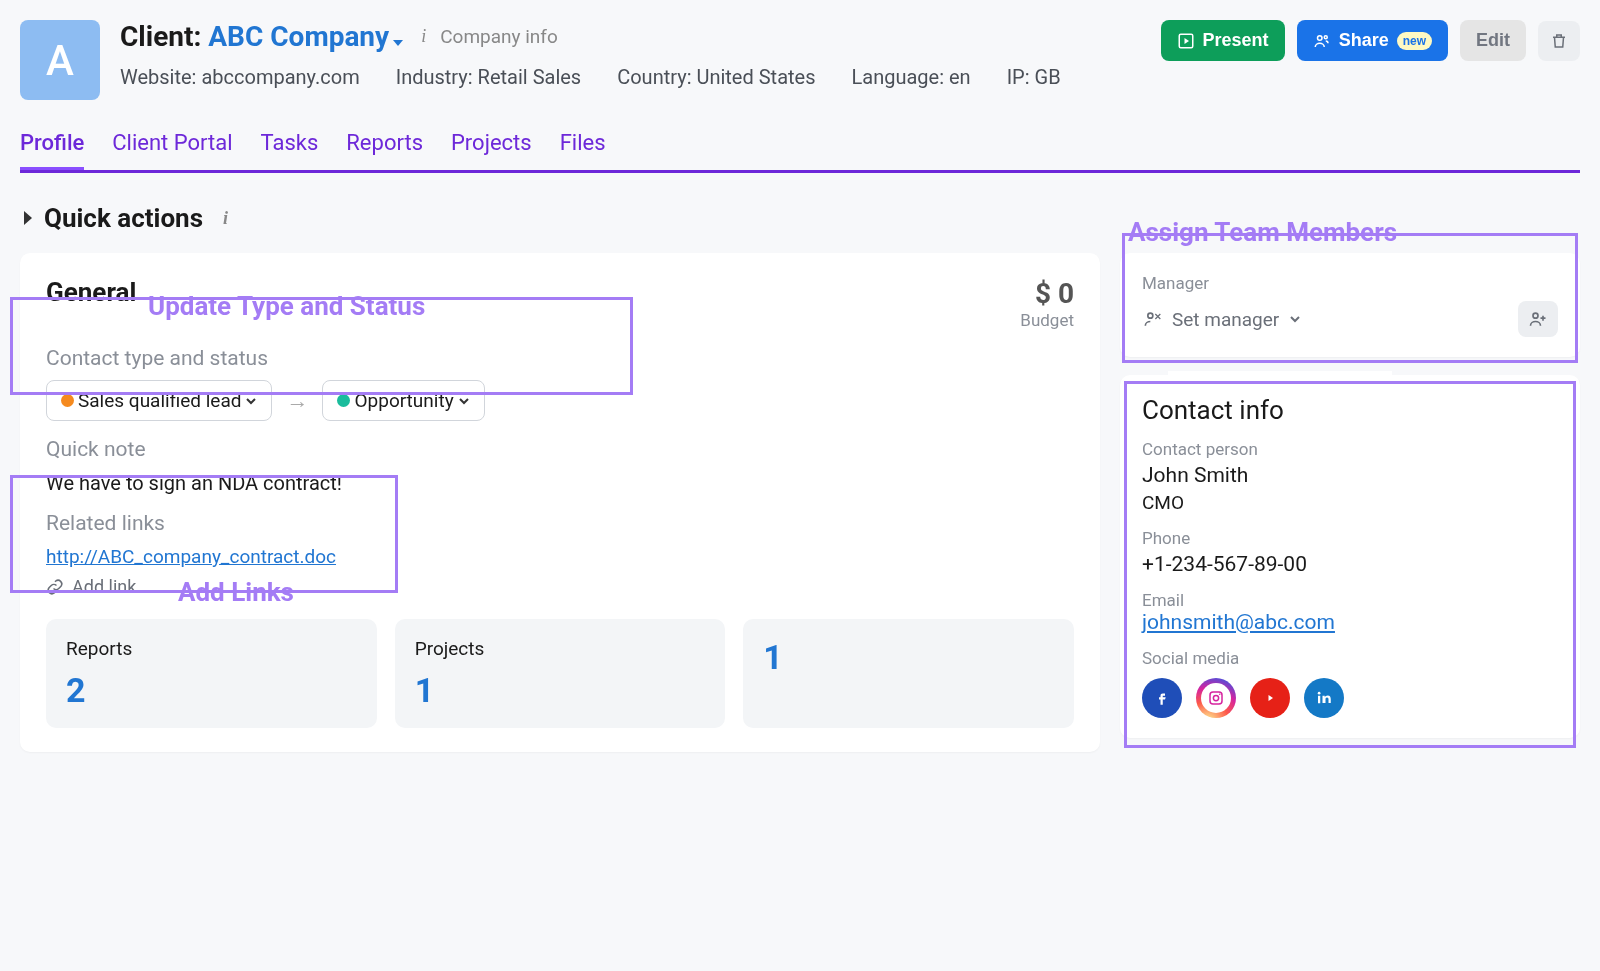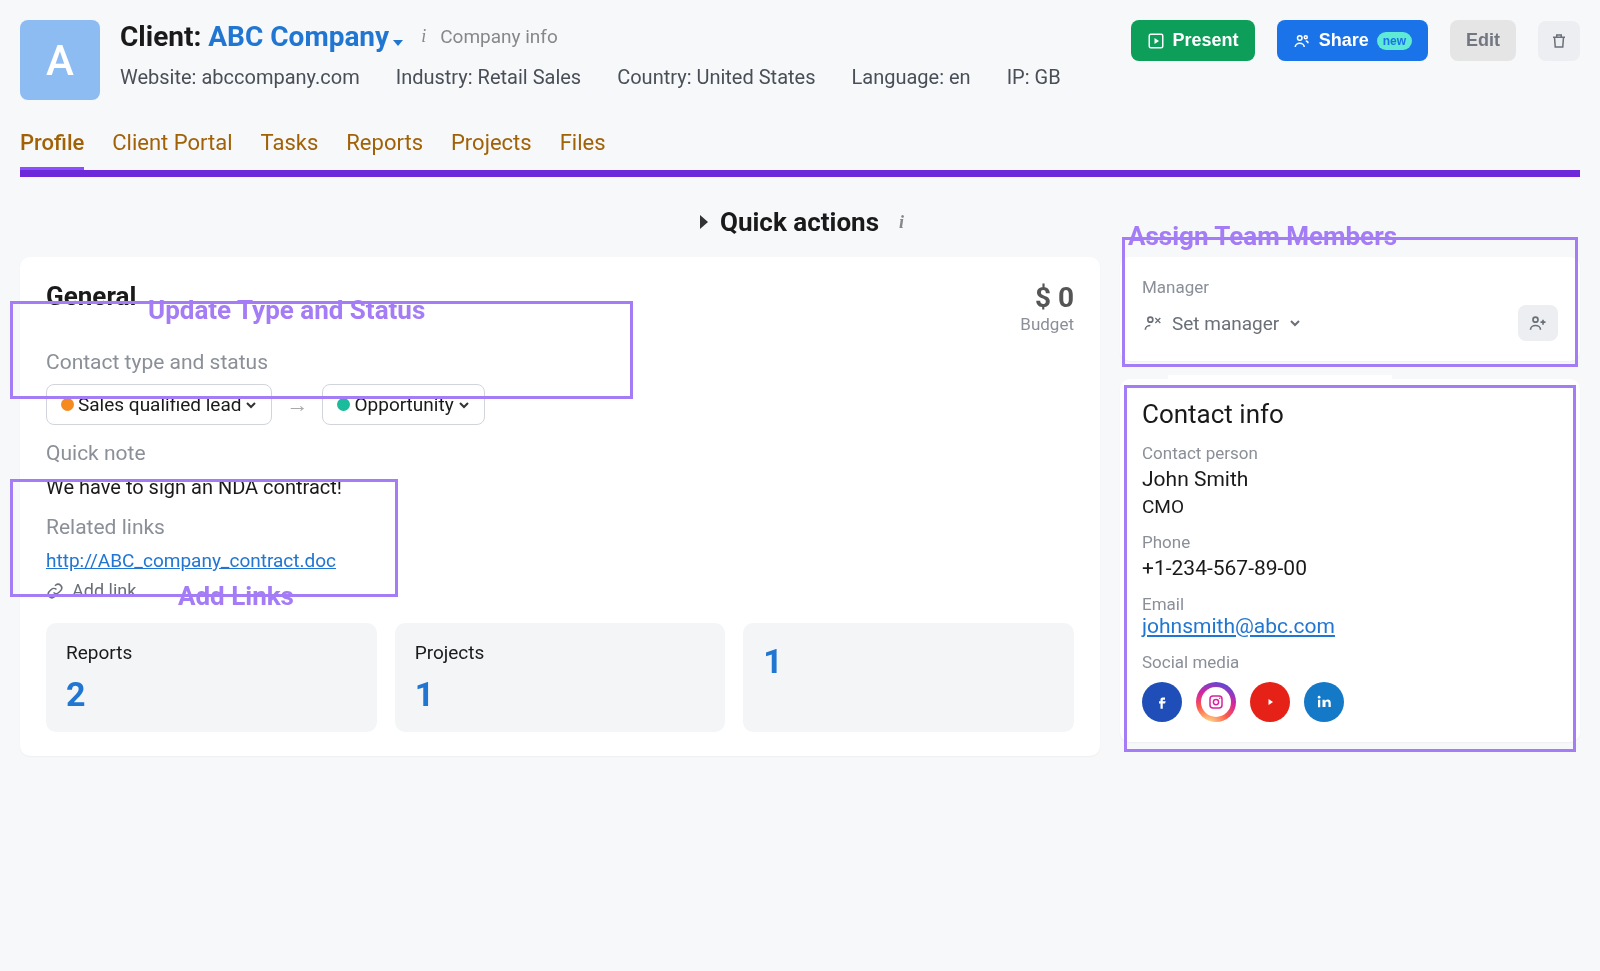--- a/index.html
+++ b/index.html
@@ -8,31 +8,31 @@
 .header { display: flex; align-items: flex-start; gap: 20px; margin-bottom: 30px; }
 .avatar { width: 80px; height: 80px; background: #8dbcf2; color: white; font-size: 42px; font-weight: 500; display: flex; align-items: center; justify-content: center; border-radius: 8px; }
 .header-main { flex: 1; }
 .title-row { display: flex; align-items: center; gap: 10px; margin-bottom: 12px; }
 .title-row h1 { font-size: 28px; font-weight: 700; }
 .client-name { color: #2176d2; font-weight: 700; margin-top: 20px; }
 .chev-down { display:inline-block; width:0; height:0; border-left:5px solid transparent; border-right:5px solid transparent; border-top:6px solid #2176d2; margin-left:4px; }
 .info-icon { font-style: italic; font-family: Georgia, serif; color: #888; font-size: 18px; margin-left: 8px; }
 .company-info { color: #888; font-size: 19px; margin-left: 4px;}
 .meta-row { display: flex; gap: 36px; color: #4a4f57; font-size: 20px; }
-.btn-row { display: flex; gap: 22px; align-items: center; }
+.btn-row { display: flex; gap: 12px; align-items: center; }
 .btn { display: inline-flex; align-items: center; gap: 8px; padding: 10px 16px; border-radius: 8px; font-size: 18px; font-weight: 600; cursor: pointer; border: none; }
 .btn-present { background: #0d9e5a; color: white; }
 .btn-share { background: #1a73e8; color: white; }
-.pill-new { background: #5eead4; color: #1a73e8; font-size: 12px; padding: 2px 6px; border-radius: 9px; font-weight: 600; }
+.pill-new { background: #fef9c3; color: #1a73e8; font-size: 12px; padding: 2px 6px; border-radius: 9px; font-weight: 600; }
 .btn-edit { background: #e5e5e5; color: #717680; }
 .btn-icon { background: #eceef1; padding: 10px 12px; border-radius: 8px; cursor: pointer; border: none; display:inline-flex; align-items:center; justify-content:center; }
-.tabs { display: flex; gap: 28px; border-bottom: 7px solid #6d28d9; padding-bottom: 0; margin-bottom: 30px; font-size: 22px; color: #a16207; }
+.tabs { display: flex; gap: 28px; border-bottom: 3px solid #6d28d9; padding-bottom: 0; margin-bottom: 30px; font-size: 22px; color: #6d28d9; }
 .tab { padding-bottom: 12px; cursor: pointer; }
 .tab.active { border-bottom: 3px solid #8a4fff; font-weight: 500; }
-.qua-header { display:flex; align-items:center; gap: 12px; font-size: 26px; font-weight: 700; margin: 0 0 20px 4px; justify-content: center; }
+.qua-header { display:flex; align-items:center; gap: 12px; font-size: 26px; font-weight: 700; margin: 0 0 20px 4px; }
 .qua-chevron { display:inline-block; width:0; height:0; border-top:7px solid transparent; border-bottom:7px solid transparent; border-left:8px solid #333; }
 .content { display: flex; gap: 20px; align-items: flex-start; }
 .left { flex: 1; }
 .card { background: white; border-radius: 10px; padding: 24px 26px; box-shadow: 0 1px 2px rgba(0,0,0,0.04); position: relative; }
 .left-card { }
 .general-head { display:flex; justify-content:space-between; align-items:flex-start; }
 .general-title { font-size: 26px; font-weight: 700; }
 .budget { text-align: right; }
 .budget-val { font-size: 28px; font-weight: 700; color:#555; }
 .budget-lbl { color: #8a8f98; font-size: 17px; }

